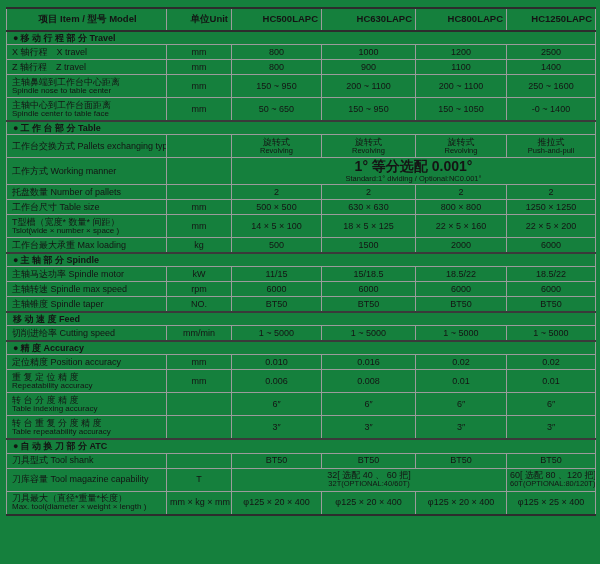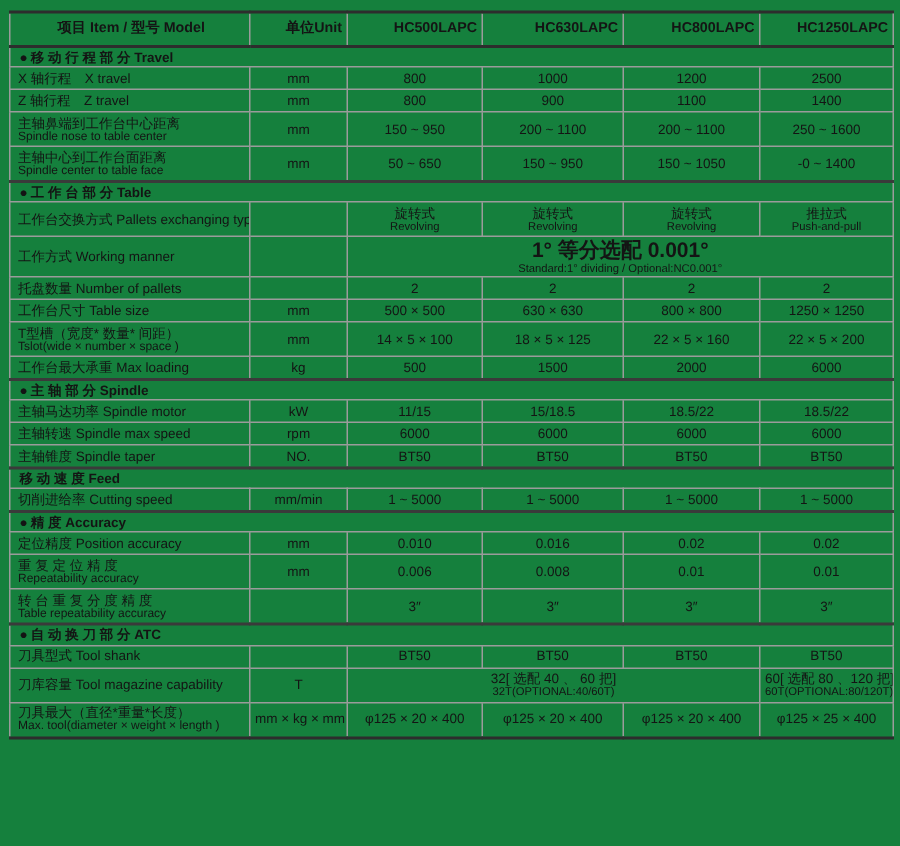--- a/index.html
+++ b/index.html
@@ -266,20 +266,31 @@
             <div class="item-line-1">Repeatability  accuracy</div>
           </td>
           <td class="unit-cell">mm</td>
           <td class="value-cell">0.006</td>
           <td class="value-cell">0.008</td>
           <td class="value-cell">0.01</td>
           <td class="value-cell">0.01</td>
         </tr>
         <tr class="tall">
           <td class="item-cell">
+            <div class="item-line-0">转 台 分 度 精 度</div>
+            <div class="item-line-1">Table  indexing  accuracy</div>
+          </td>
+          <td class="unit-cell"></td>
+          <td class="value-cell">6″</td>
+          <td class="value-cell">6″</td>
+          <td class="value-cell">6″</td>
+          <td class="value-cell">6″</td>
+        </tr>
+        <tr class="tall">
+          <td class="item-cell">
             <div class="item-line-0">转 台 重 复 分 度 精 度</div>
             <div class="item-line-1">Table repeatability accuracy</div>
           </td>
           <td class="unit-cell"></td>
           <td class="value-cell">3″</td>
           <td class="value-cell">3″</td>
           <td class="value-cell">3″</td>
           <td class="value-cell">3″</td>
         </tr>
         <tr class="section-row">

